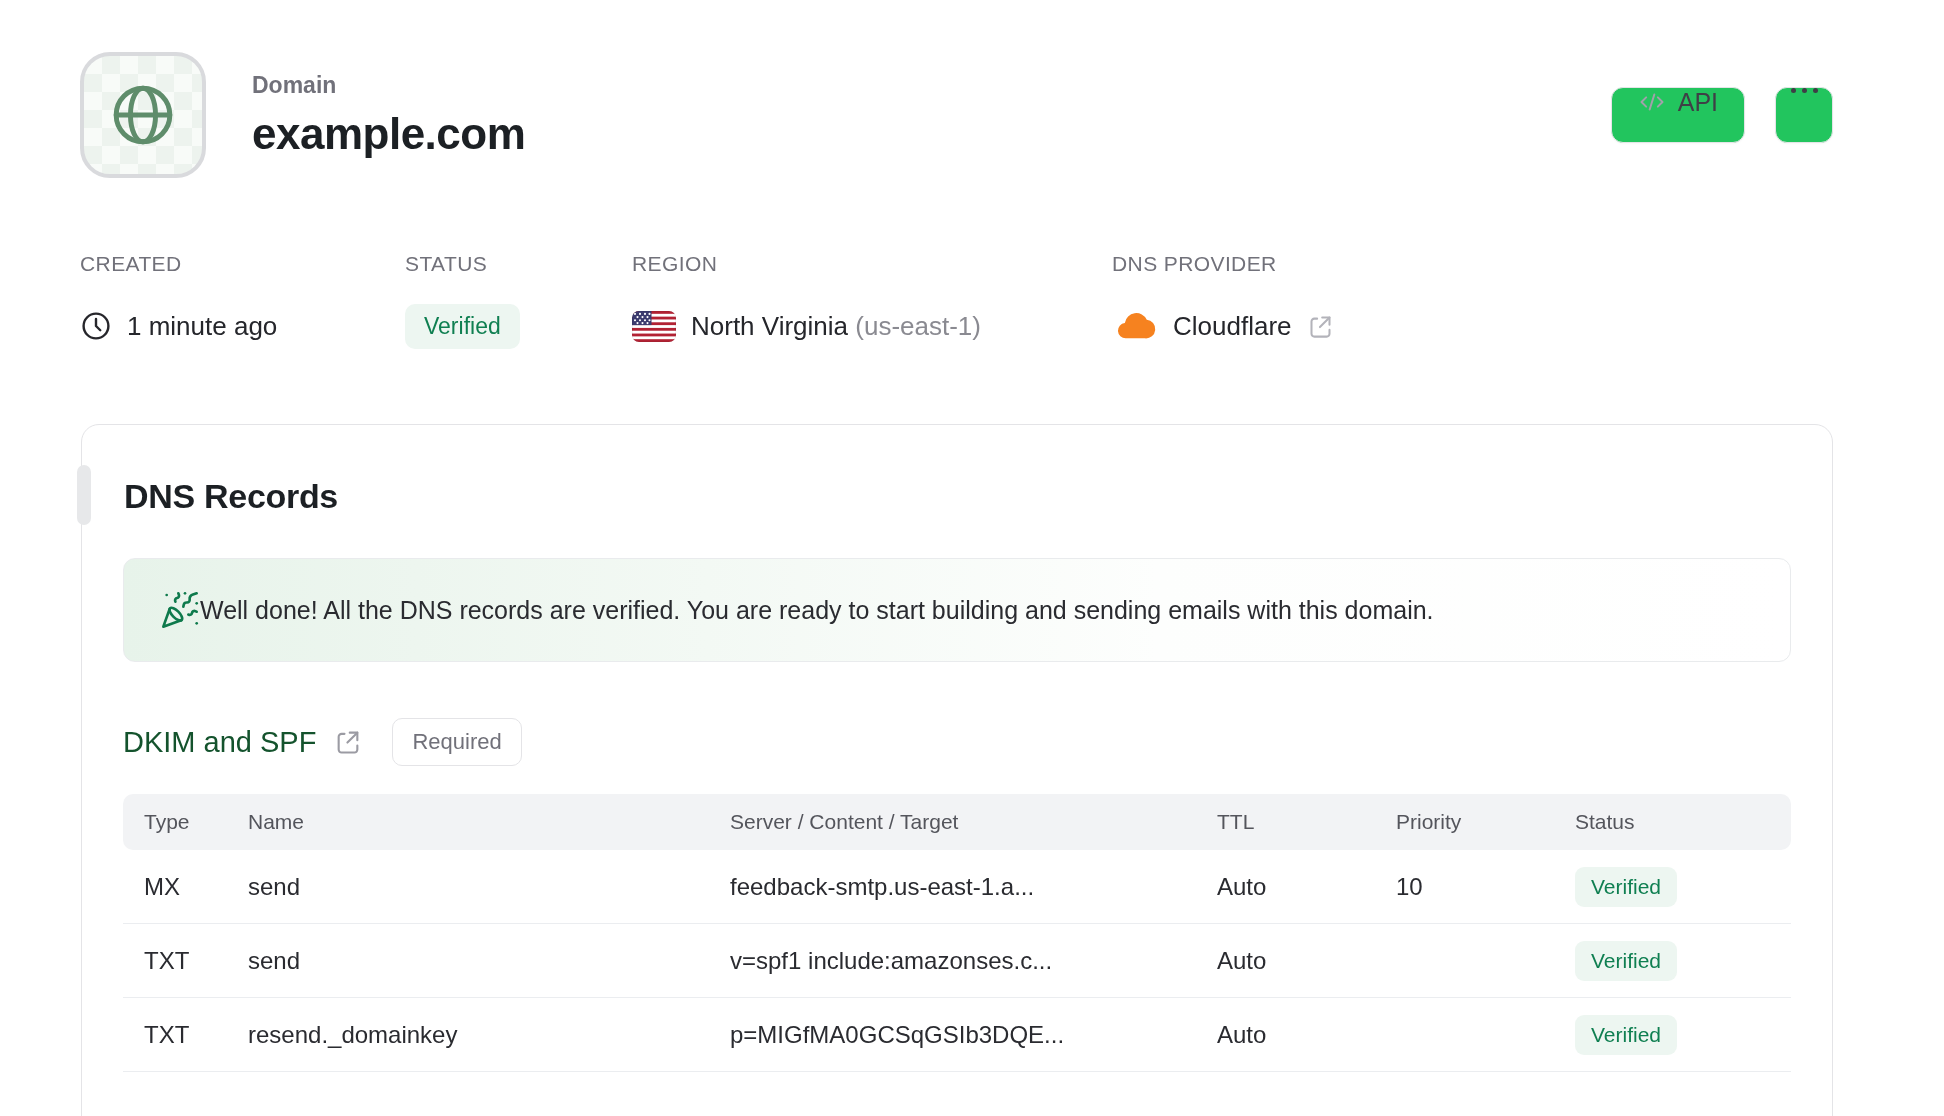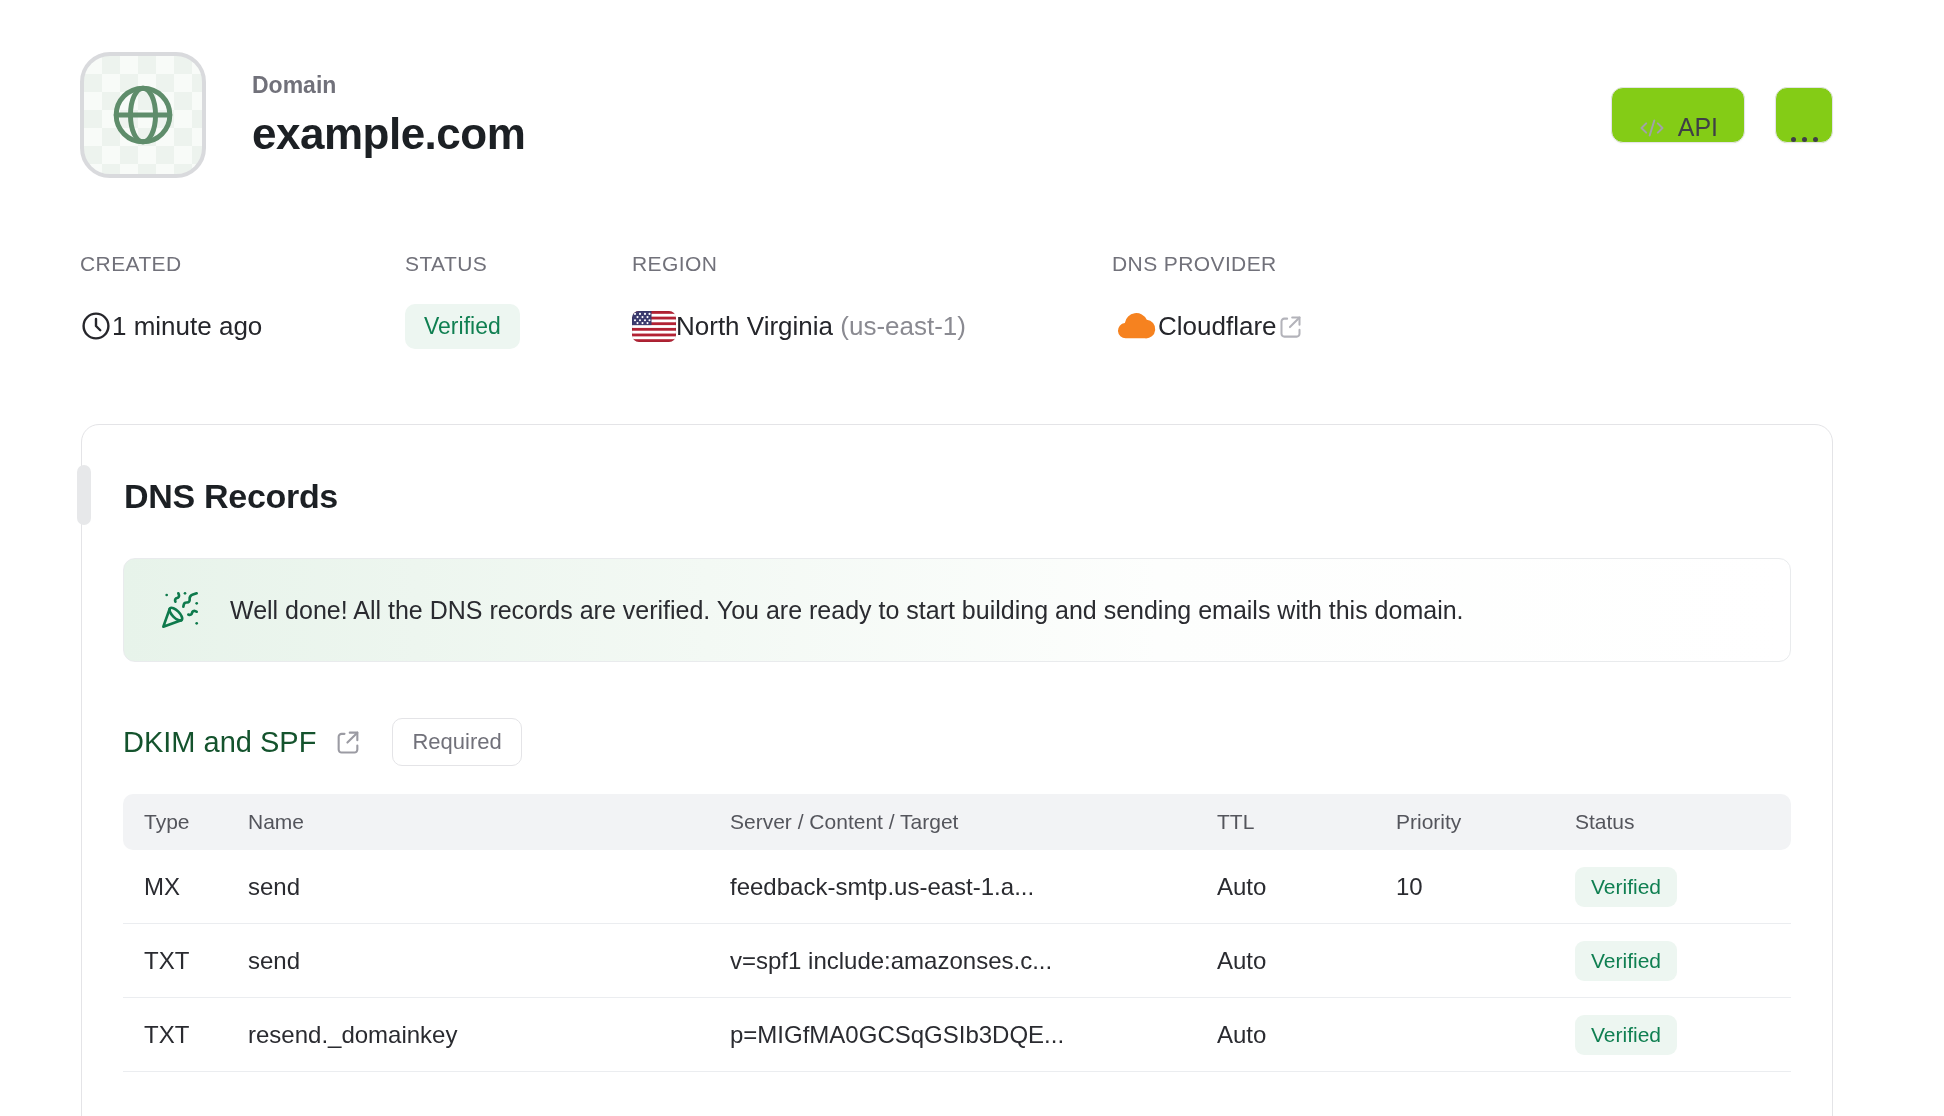--- a/index.html
+++ b/index.html
@@ -15,56 +15,56 @@
     width:126px; height:126px; flex:0 0 auto;
     border:4px solid #d9dadd; border-radius:30px;
     background:repeating-conic-gradient(#edf3ee 0% 25%, #f8fbf8 0% 50%) 0 0 / 36px 36px;
     display:flex; align-items:center; justify-content:center;
   }
   .header-text { margin-left:46px; }
   .header-label { font-size:23px; font-weight:700; color:#71717a; margin-bottom:10px; }
   .header-title { font-size:44px; font-weight:700; color:#1c2024; letter-spacing:-0.5px; }
   .header-actions { margin-left:auto; display:flex; align-items:center; gap:30px; }
   .btn {
-    display:flex; align-items:flex-end; justify-content:center; gap:12px;
-    height:56px; border:1px solid #e4e4e7; border-radius:12px; background:#84cc16;
+    display:flex; align-items:flex-start; justify-content:center; gap:12px;
+    height:56px; border:1px solid #e4e4e7; border-radius:12px; background:#22c55e;
     font-size:25px; color:#3f3f46; cursor:pointer; box-shadow:0 1px 2px rgba(0,0,0,0.03);
   }
   .btn-api { padding:0 26px; }
   .btn-more { width:58px; }
   .dots { display:flex; gap:6px; }
   .dots i { width:5px; height:5px; border-radius:50%; background:#3f3f46; }
 
   
   .meta-row { position:absolute; left:80px; top:252px; display:flex; }
   .meta-col-created { width:325px; }
   .meta-col-status  { width:227px; }
   .meta-col-region  { width:480px; }
   .meta-label { font-size:21px; color:#71717a; letter-spacing:0.4px; }
-  .meta-value { margin-top:26px; display:flex; align-items:center; gap:0; font-size:26px; color:#25262b; min-height:48px; }
+  .meta-value { margin-top:26px; display:flex; align-items:center; gap:15px; font-size:26px; color:#25262b; min-height:48px; }
   .badge-verified {
     display:inline-block; padding:9px 19px; border-radius:10px;
     background:#edf6f1; color:#0f7f51; font-size:23px;
   }
   .region-code { color:#8a8a91; }
   .flag { border-radius:7px; }
 
   
   .card {
     position:absolute; left:81px; top:424px; width:1752px; height:790px;
     background:#fff; border:1px solid #e4e4e7; border-radius:18px;
   }
   .card-tab { position:absolute; left:-5px; top:40px; width:14px; height:60px; background:#e7e8ea; border-radius:8px; }
   .card-title { padding:52px 0 0 42px; font-size:34px; font-weight:700; color:#1c2024; letter-spacing:-0.3px; }
 
   .banner {
     margin:42px 41px 0; height:104px; border-radius:12px;
     border:1px solid #e9ebed;
     background:linear-gradient(90deg, #e7f3ea 0%, #f3f9f4 35%, #fdfefd 62%, #ffffff 100%);
-    display:flex; align-items:center; padding:0 36px; gap:30px;
+    display:flex; align-items:center; padding:0 36px; 
   }
   .banner-text { font-size:25px; color:#2a2b30; }
 
   .section-head { margin:56px 41px 0; display:flex; align-items:center; gap:18px; }
   .section-title { font-size:29px; font-weight:400; color:#14532d; }
   .badge-required {
     margin-left:12px; padding:10px 19px; border:1px solid #e4e4e7; border-radius:10px;
     background:#fff; font-size:22px; color:#71717a;text-align:center;
   }
 

